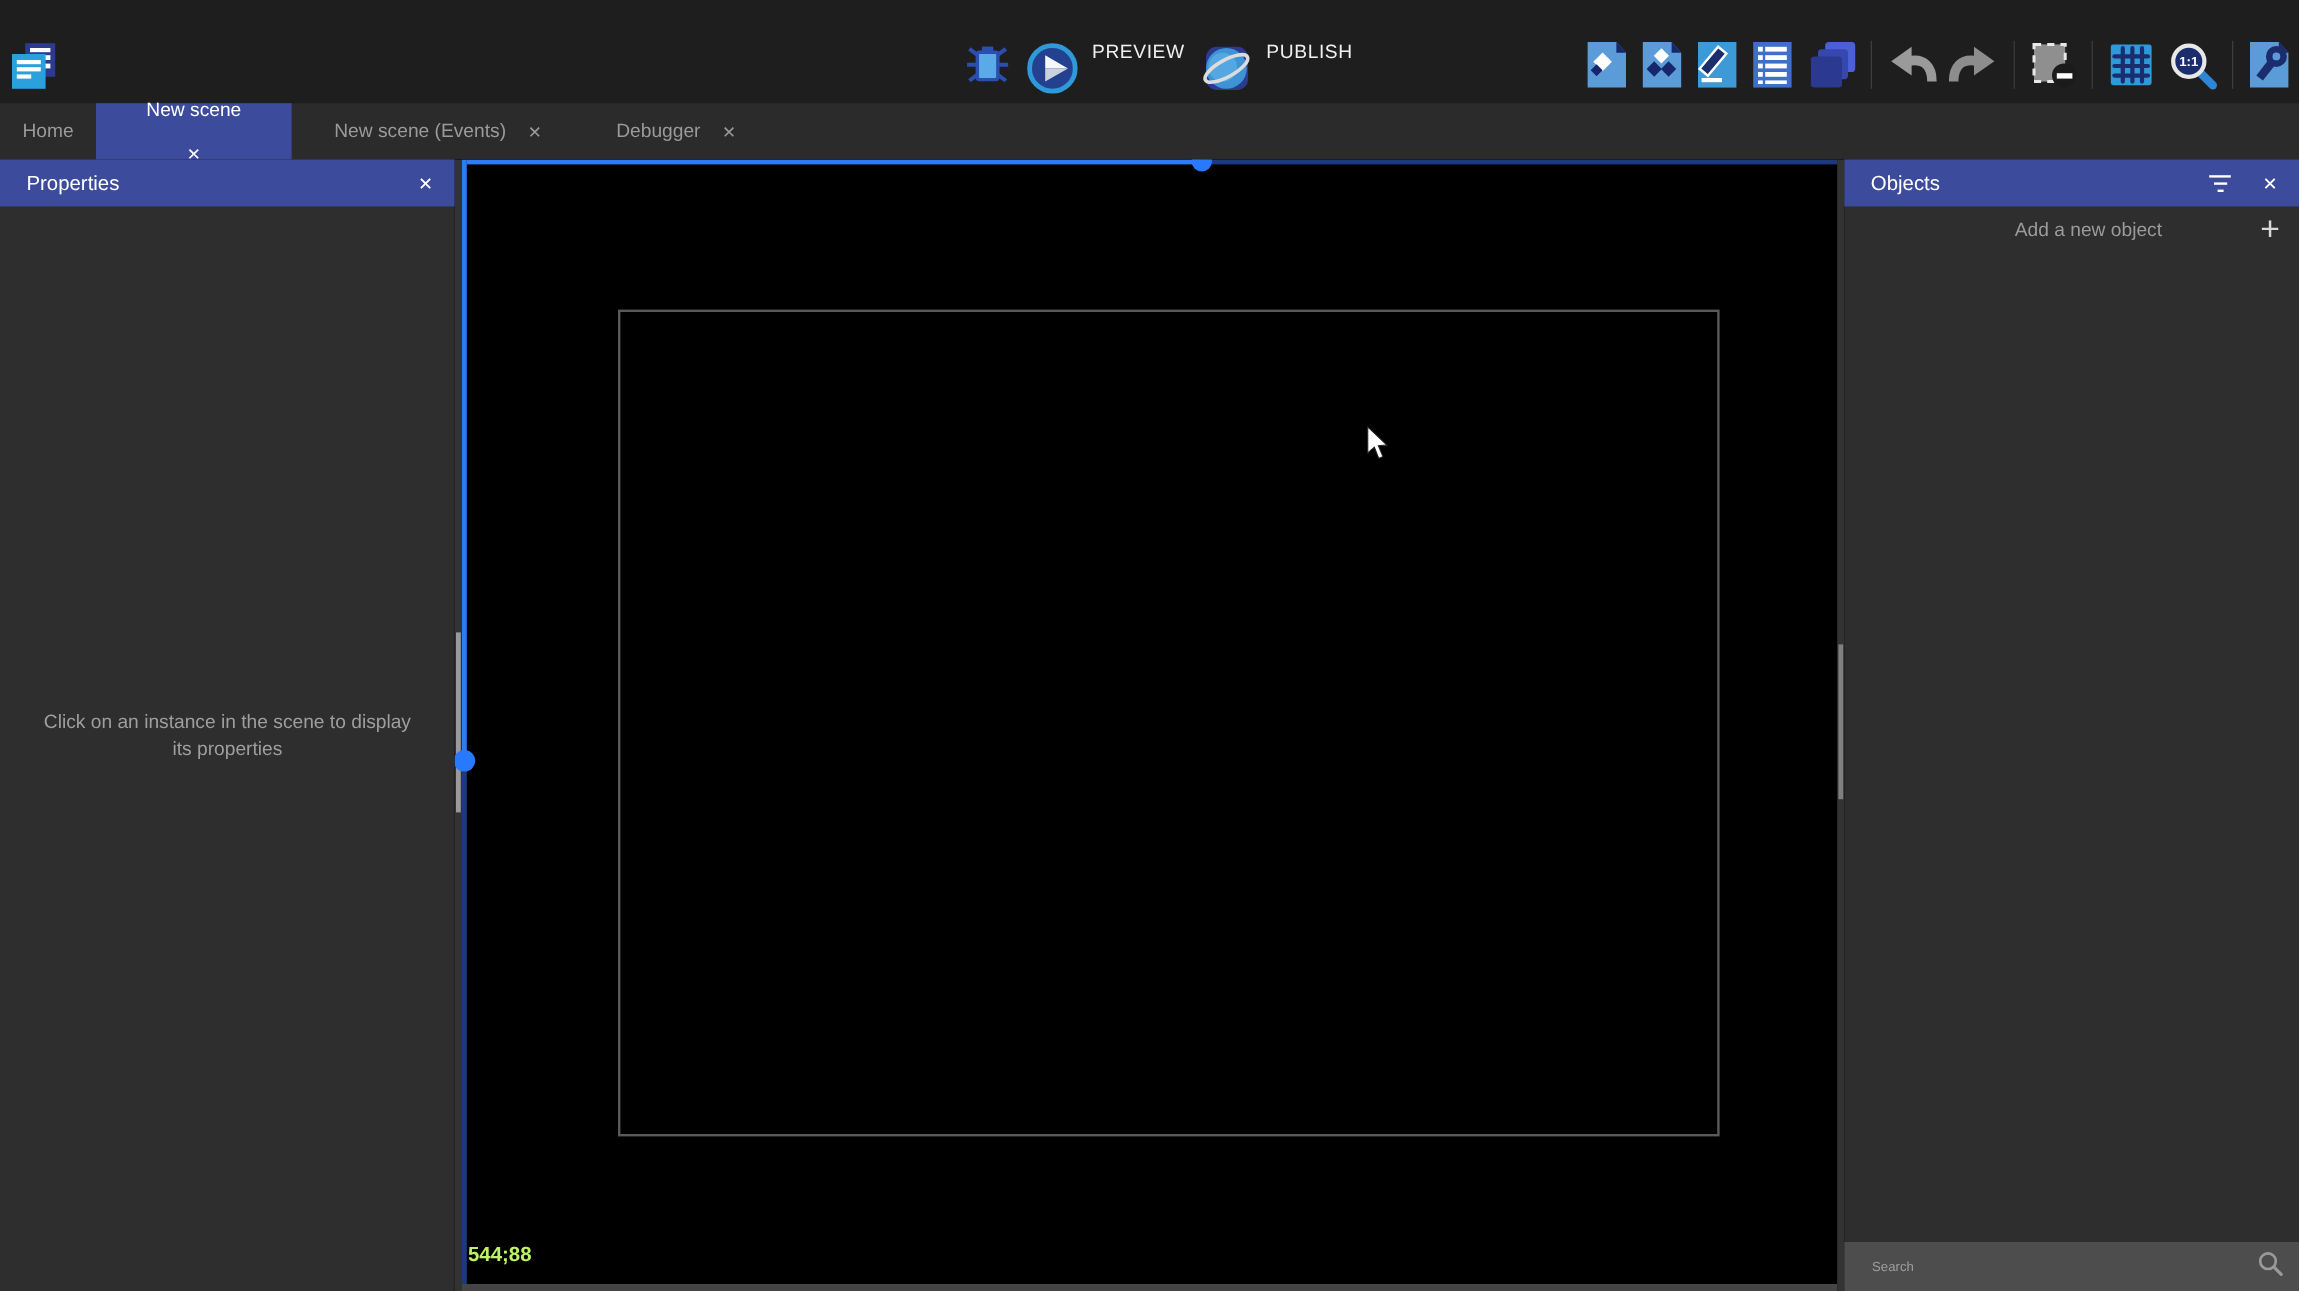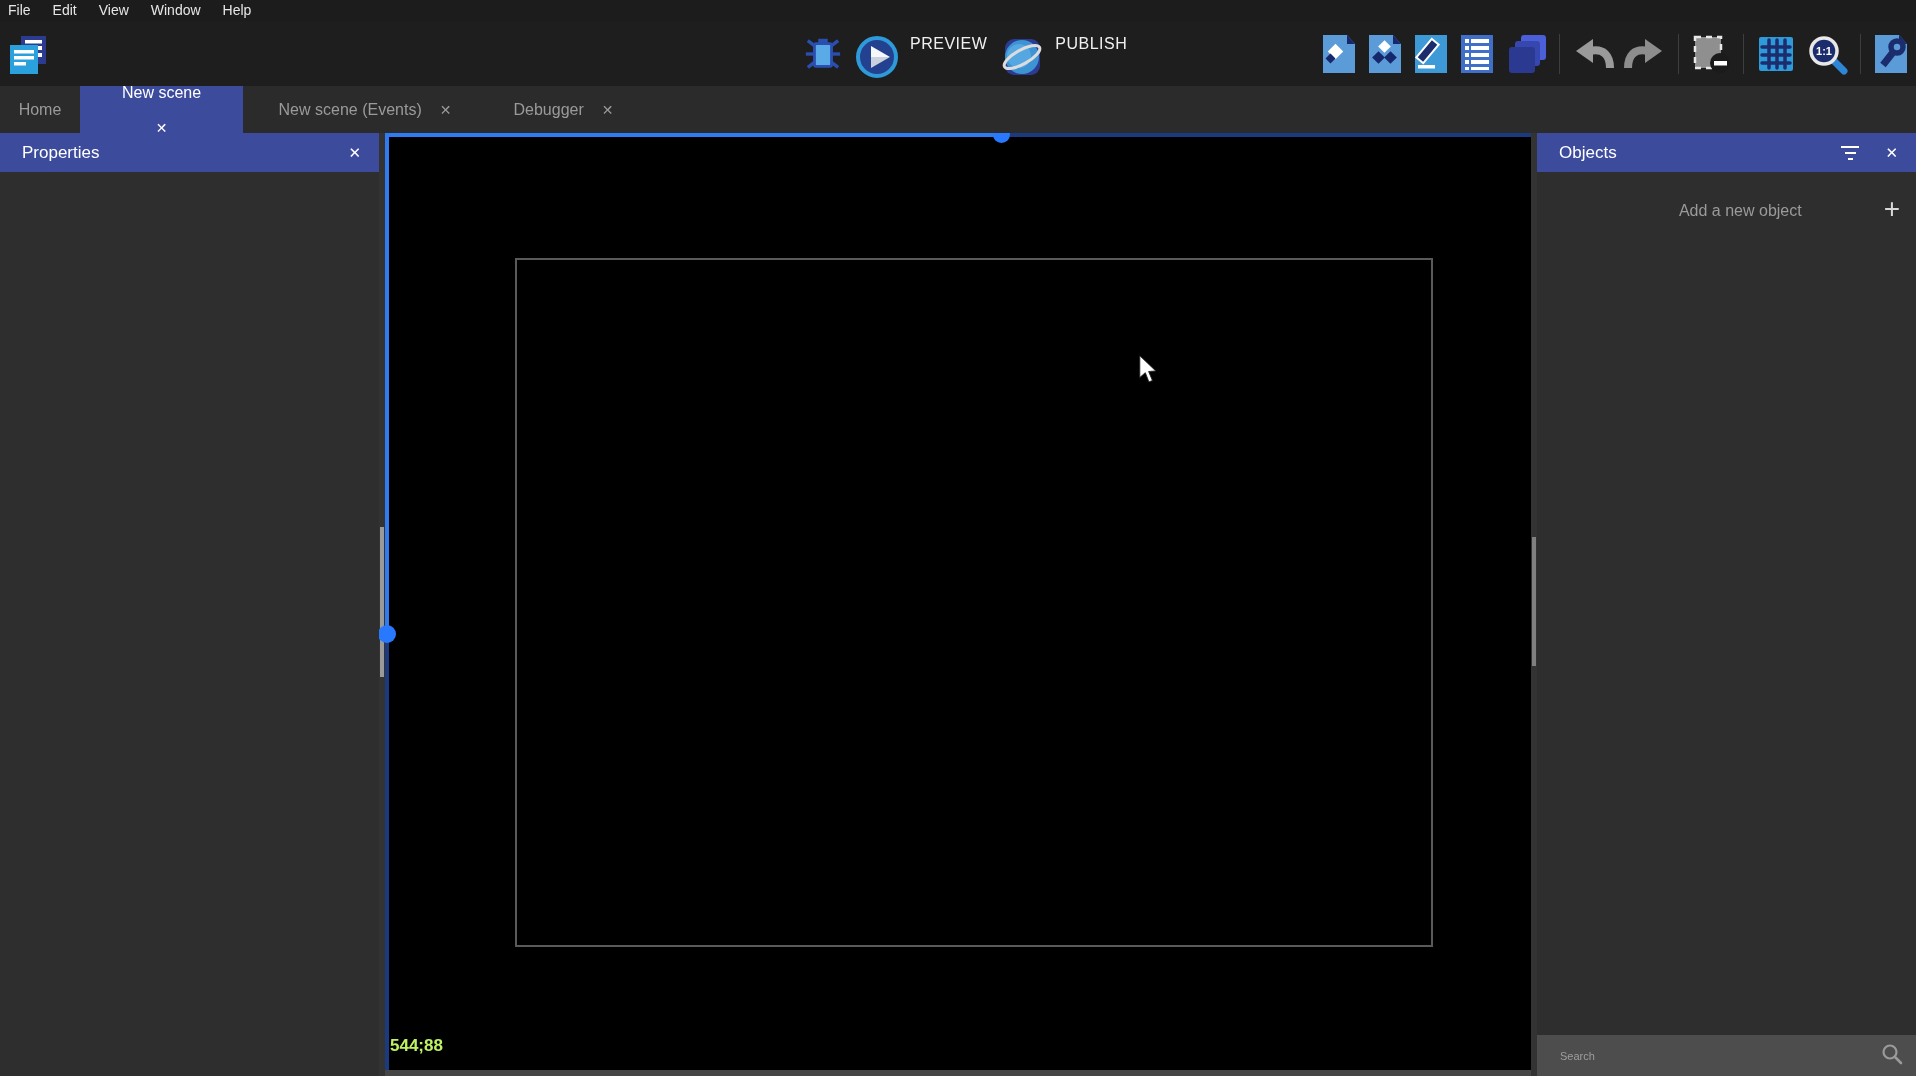--- a/index.html
+++ b/index.html
@@ -63,42 +63,35 @@
     border:2px solid #5a5a5a; }
   #cursor-coords { position:absolute; left:11px; top:903px; color:#bef264;
     font-size:17px; font-weight:bold; }
   #mouse-cursor { position:absolute; left:759px; top:222px; }
 
   
   #objects-panel { position:absolute; left:1537px; top:133px; width:379px; height:943px; background:#2e2e2e; }
   #objects-header .filter-icon { margin-right:22px; display:flex; flex-direction:column; gap:4px; align-items:center; }
   .filter-bar { height:2px; background:#ffffff; }
   .fb1 { width:18px; } .fb2 { width:11px; } .fb3 { width:5px; }
-  #add-object-row { position:absolute; left:0; top:58px; width:100%; height:40px;
+  #add-object-row { position:absolute; left:0; top:40px; width:100%; height:40px;
     display:flex; align-items:center; }
   #add-object-label { flex:1; text-align:center; color:#9a9a9a; font-size:16px; padding-left:60px; }
   #add-object-plus { color:#d8d8d8; font-size:28px; font-weight:300; padding:0 16px 4px 0; }
   #objects-search { position:absolute; left:0; bottom:0; width:100%; height:41px;
     background:#4d4d4d; display:flex; align-items:center; padding:0 12px 0 23px; }
   #objects-search input { flex:1; background:transparent; border:none; outline:none;
     color:#cfcfcf; font-size:11px; font-family:"Liberation Sans", sans-serif; }
   #objects-search input::placeholder { color:#9e9e9e; opacity:1; }
 </style>
 </head>
 <body>
 
 <div id="app">
 
-  <div id="menubar">
-    <span class="menu-item">File</span>
-    <span class="menu-item">Edit</span>
-    <span class="menu-item">View</span>
-    <span class="menu-item">Window</span>
-    <span class="menu-item">Help</span>
-  </div>
 
   <div id="toolbar">
 
     <div id="app-icon" class="tb-btn">
       <svg width="44" height="44" viewBox="0 0 44 44">
         <rect x="15" y="2" width="25" height="28" fill="#2c3b8f"></rect>
         <rect x="19" y="6" width="17" height="3.5" fill="#ffffff"></rect>
         <rect x="31" y="12" width="5" height="4" fill="#ffffff"></rect>
         <rect x="31" y="19" width="5" height="4" fill="#ffffff"></rect>
         <rect x="4" y="11" width="28" height="29" fill="#2aa0dc"></rect>
@@ -262,20 +255,21 @@
       <span class="tab-close">✕</span>
     </div>
   </div>
 
   <div id="properties-panel">
     <div class="panel-header">
       <span>Properties</span>
       <span class="spacer"></span>
       <span class="panel-close">✕</span>
     </div>
+    <div id="properties-hint">Click on an instance in the scene to display its properties</div>
   </div>
 
   <div id="canvas-area">
     <div id="cv-left-track">
       <div id="cv-left-thumb"></div>
     </div>
     <div id="sel-left-top"></div>
     <div id="sel-left-bottom"></div>
     <div id="sel-top-left"></div>
     <div id="sel-top-right"></div>

